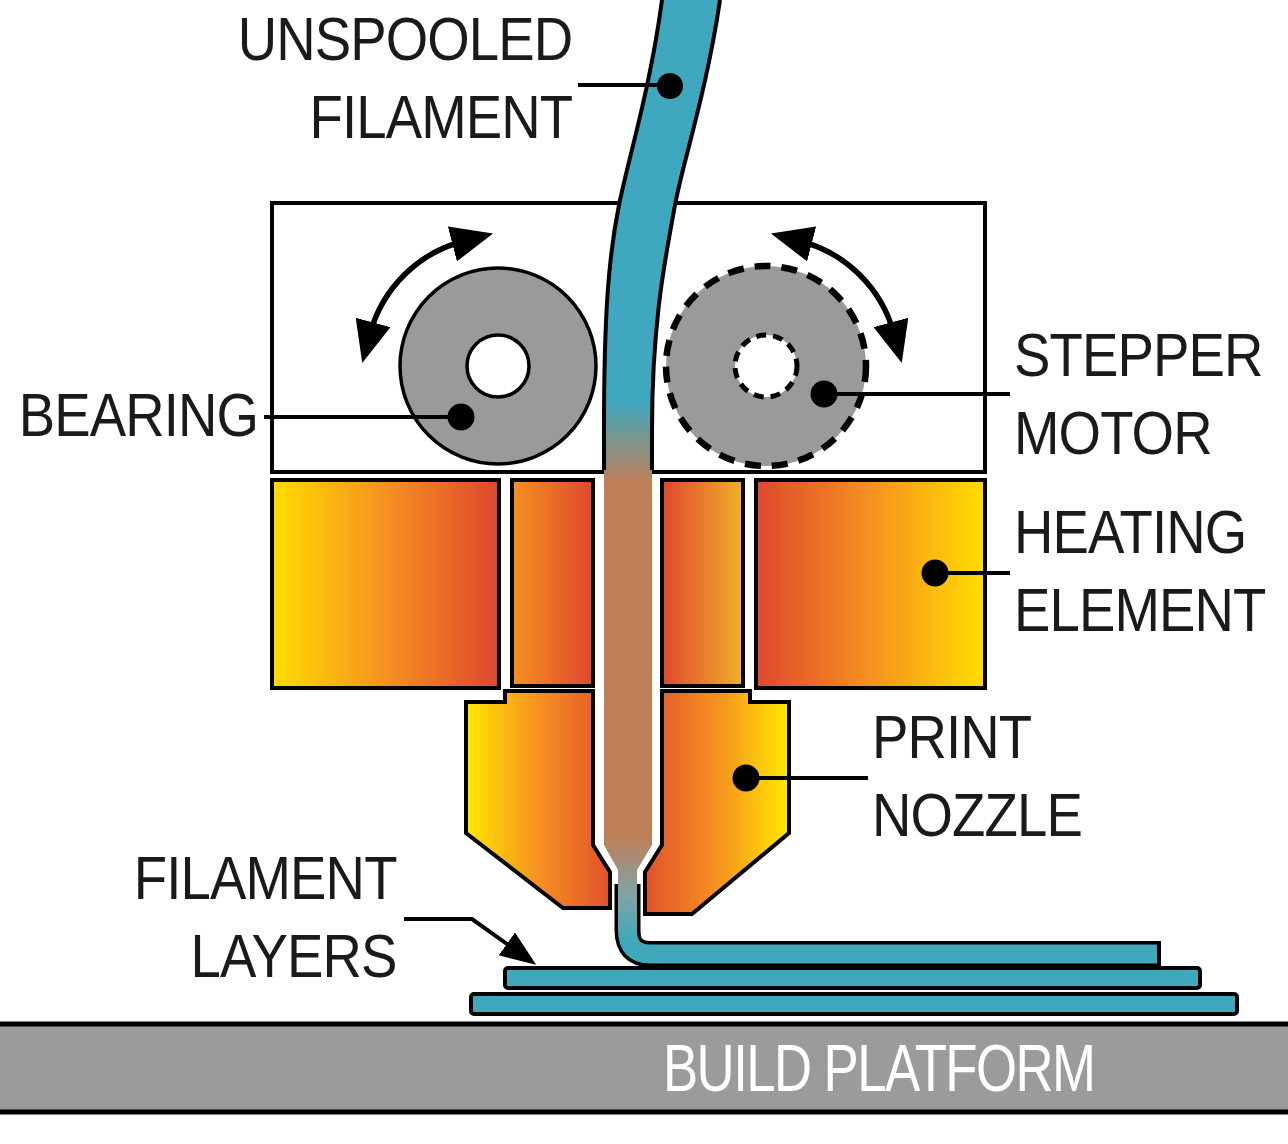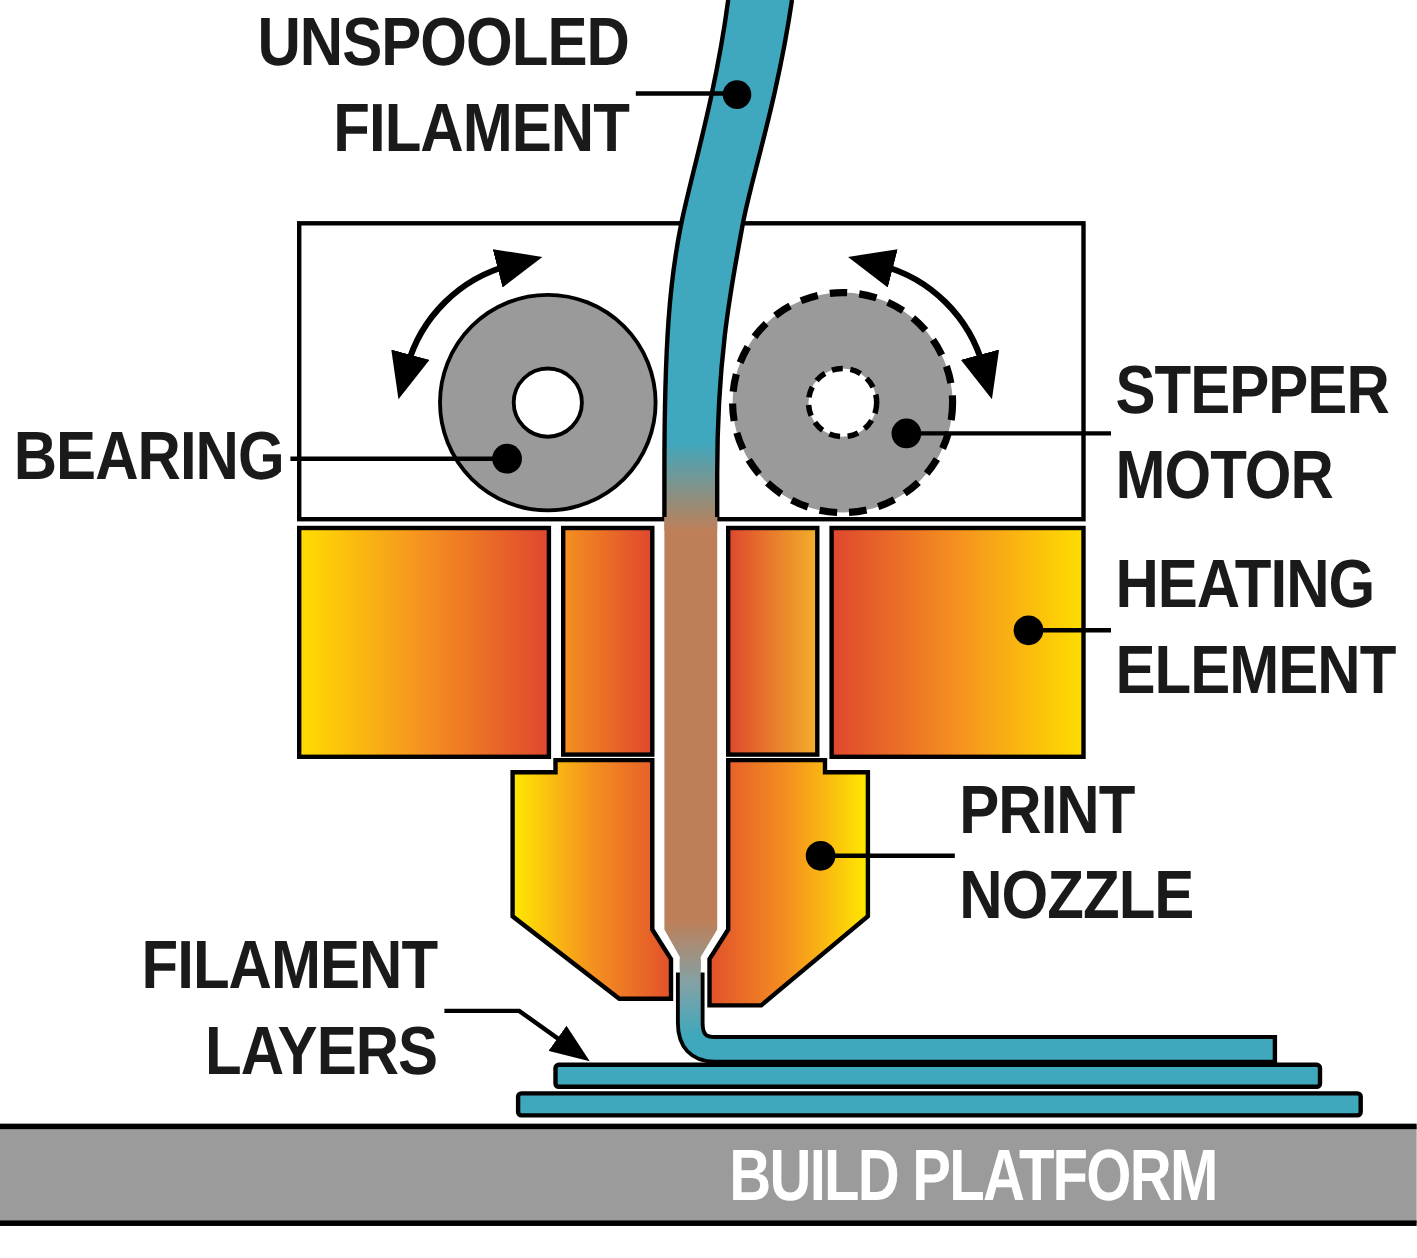--- a/index.html
+++ b/index.html
@@ -1,20 +1,19 @@
 <!DOCTYPE html>
 <html><head>
 <meta charset="utf-8">
 <style>
   html,body { margin:0; padding:0; background:#fff; }
   #stage {
     position:relative; width:1288px; height:1144px;
     background:#fff; overflow:hidden;
     font-family:"Liberation Sans", sans-serif;
-    font-weight:bold;
   }
   #diagram-svg { position:absolute; left:0; top:0; }
   .lbl {
     position:absolute; color:#1A1A1A;
     font-size:62px; line-height:78px; letter-spacing:-1px;
     white-space:nowrap; transform:scaleX(0.88);
   }
   .lbl div { display:block; }
   .lbl-right { text-align:right; transform-origin:top right; }
   .lbl-left  { text-align:left;  transform-origin:top left; }

